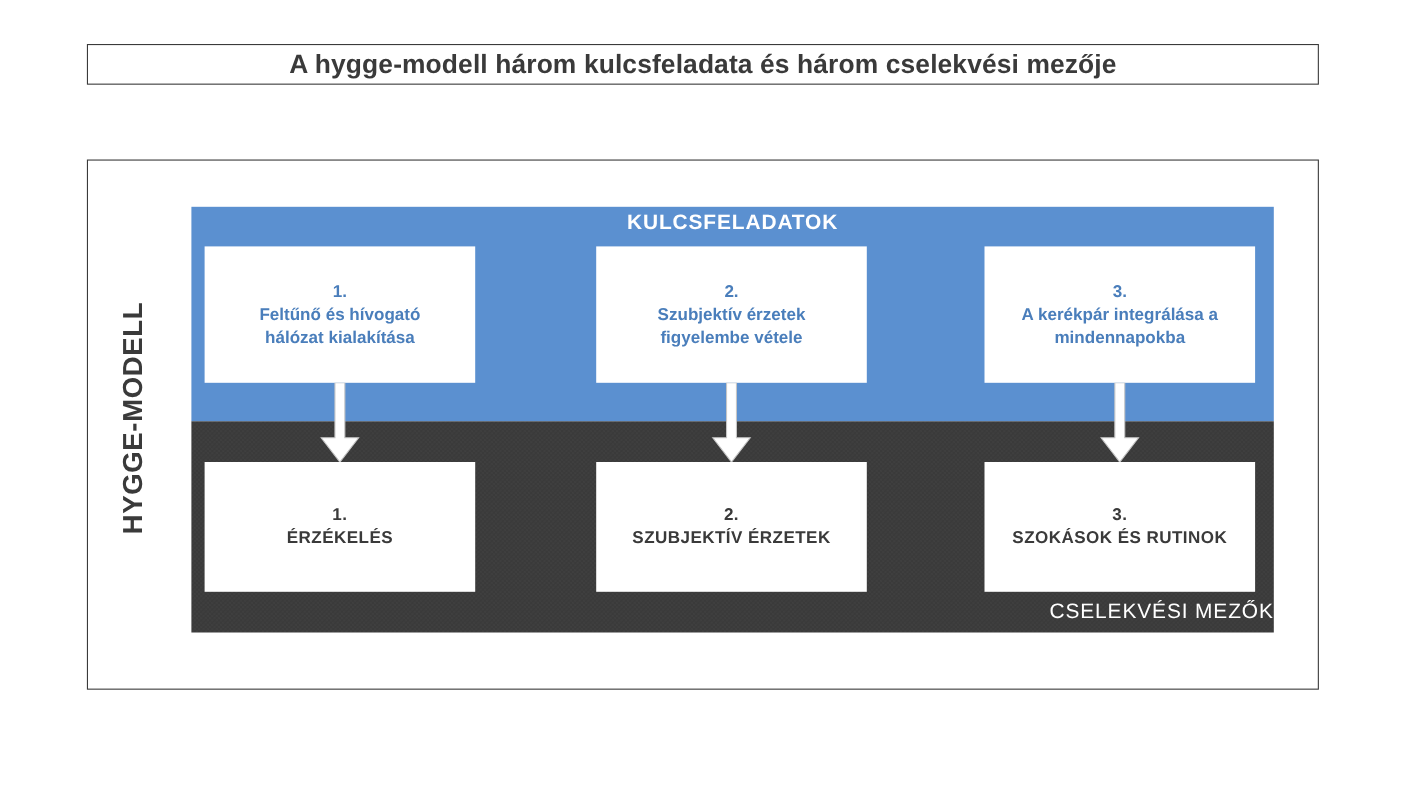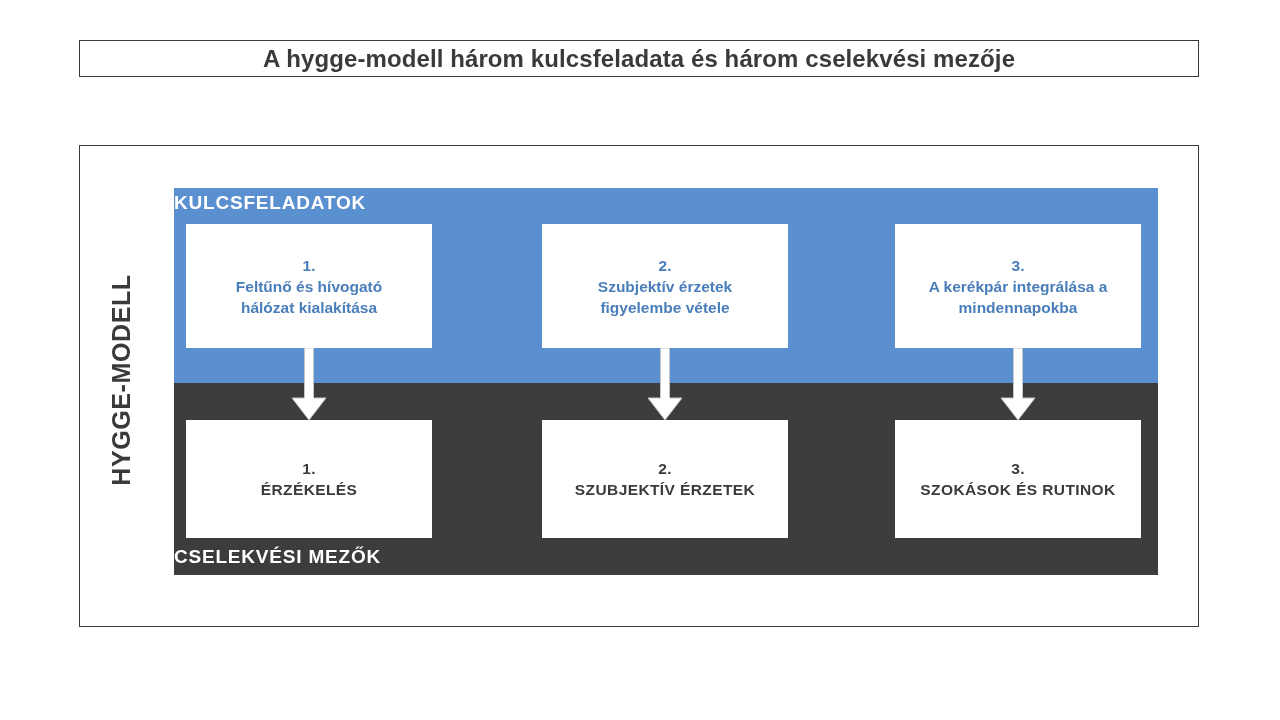--- a/index.html
+++ b/index.html
@@ -89,21 +89,21 @@
     top: 188px;
     width: 984px;
     height: 195px;
     background: #5b90d0;
   }
   .band-blue-title {
     position: absolute;
     left: 0;
     top: 4px;
     width: 984px;
-    text-align: left;
+    text-align: center;
     font-size: 19px;
     font-weight: bold;
     color: #ffffff;
     letter-spacing: 0.8px;
   }
 
   
   .band-dark {
     position: absolute;
     left: 174px;
@@ -115,23 +115,23 @@
       linear-gradient(45deg, rgba(255,255,255,0.022) 25%, transparent 25%, transparent 75%, rgba(255,255,255,0.022) 75%),
       linear-gradient(45deg, rgba(255,255,255,0.022) 25%, transparent 25%, transparent 75%, rgba(255,255,255,0.022) 75%);
     background-size: 4px 4px;
     background-position: 0 0, 2px 2px;
   }
   .band-dark-title {
     position: absolute;
     left: 0;
     bottom: 7px;
     width: 984px;
-    text-align: left;
+    text-align: right;
     font-size: 19px;
-    font-weight: bold;
+    font-weight: normal;
     color: #ffffff;
     letter-spacing: 0.8px;
   }
 
   
   .card {
     position: absolute;
     background: #ffffff;
     display: flex;
     align-items: center;

